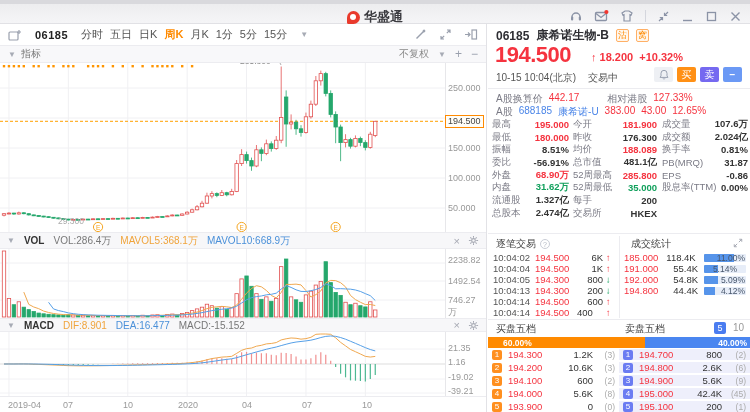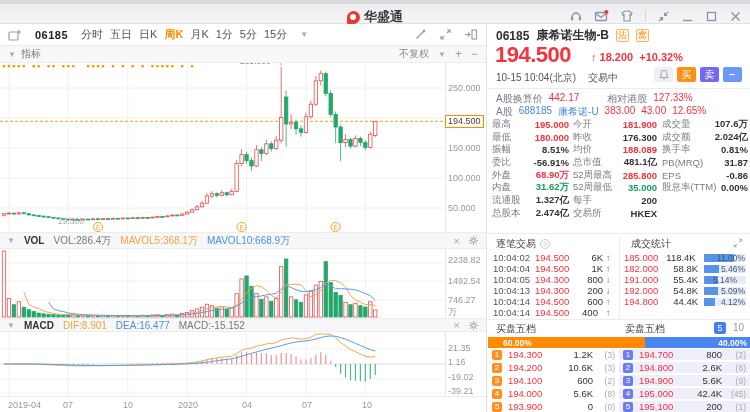--- a/index.html
+++ b/index.html
@@ -785,42 +785,34 @@
       </div>
       <div class="trow">
         <span style="width:42px;color:#555">10:04:14</span>
         <span class="red" style="width:42px">194.500</span>
         <span style="width:26px;text-align:right;color:#333">600</span>
         <span style="width:10px;text-align:center" class="up-arrow">↑</span>
       </div>
       <div class="trow">
         <span style="width:42px;color:#555">10:04:14</span>
         <span class="red" style="width:42px">194.500</span>
-        <span style="width:26px;text-align:center;color:#333">400</span>
+        <span style="width:26px;text-align:left;color:#333">400</span>
         <span style="width:10px;text-align:center" class="up-arrow">↑</span>
       </div>
     </div>
   <div class="dist" id="dist-holder" style="left:136px;top:228px;width:122px">
       <div class="trow">
         <span class="red" style="width:40px">185.000</span>
         <span style="width:34px;text-align:center;color:#333">118.4K</span>
         <div class="dbar" style="width:42px;margin-left:6px">
           <span class="dfill" style="width:30px"></span>
           <span style="position:absolute;right:1px;top:-1px;color:#47566b;font-size:8.5px">11.00%</span>
         </div>
       </div>
       <div class="trow">
-        <span class="red" style="width:40px">182.000</span>
-        <span style="width:34px;text-align:right;color:#333">58.8K</span>
-        <div class="dbar" style="width:42px;margin-left:6px">
-          <span class="dfill" style="width:15px"></span>
-          <span style="position:absolute;right:1px;top:-1px;color:#47566b;font-size:8.5px">5.46%</span>
-        </div>
-      </div>
-      <div class="trow">
         <span class="red" style="width:40px">191.000</span>
         <span style="width:34px;text-align:right;color:#333">55.4K</span>
         <div class="dbar" style="width:42px;margin-left:6px">
           <span class="dfill" style="width:14px"></span>
           <span style="position:absolute;right:9px;top:-1px;color:#47566b;font-size:8.5px">5.14%</span>
         </div>
       </div>
       <div class="trow">
         <span class="red" style="width:40px">192.000</span>
         <span style="width:34px;text-align:right;color:#333">54.8K</span>

